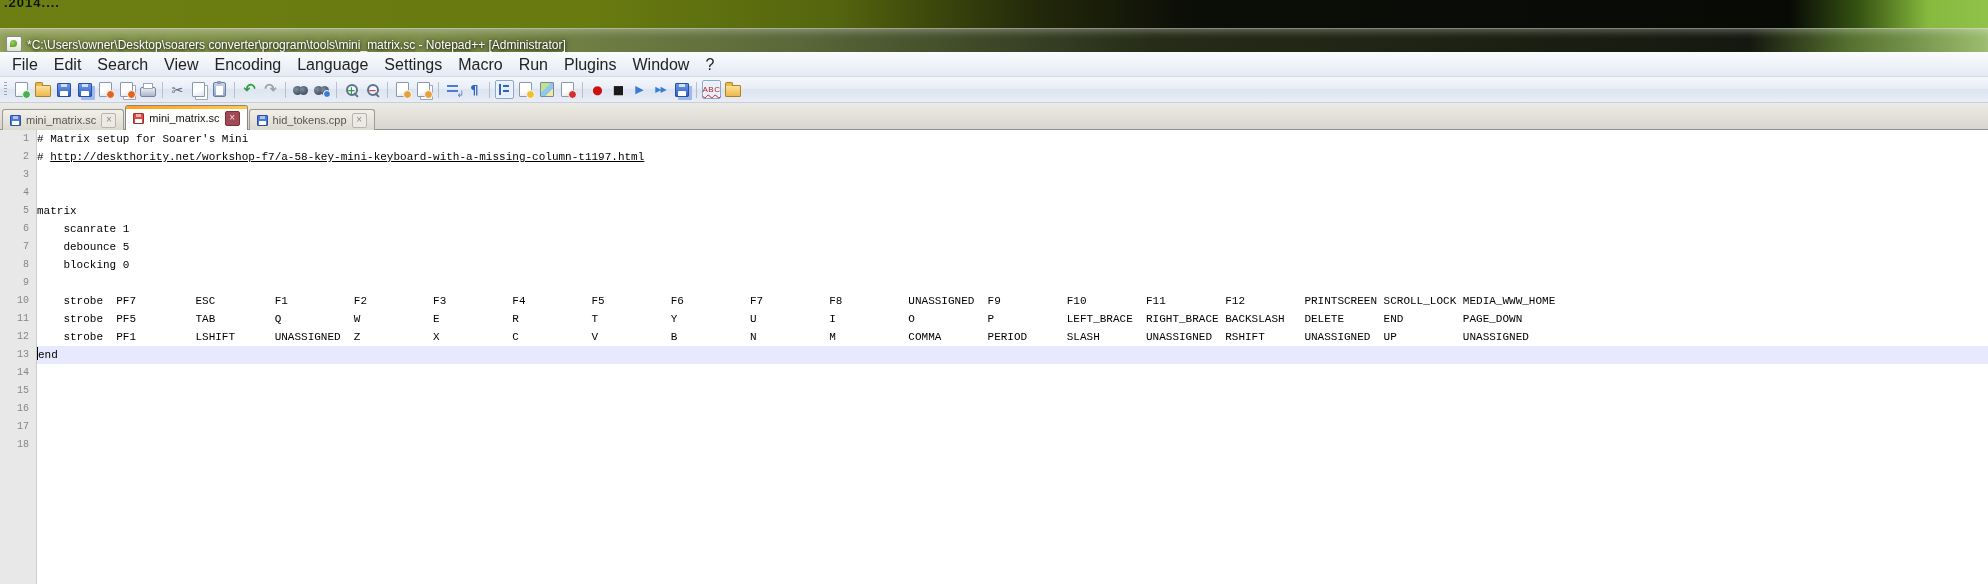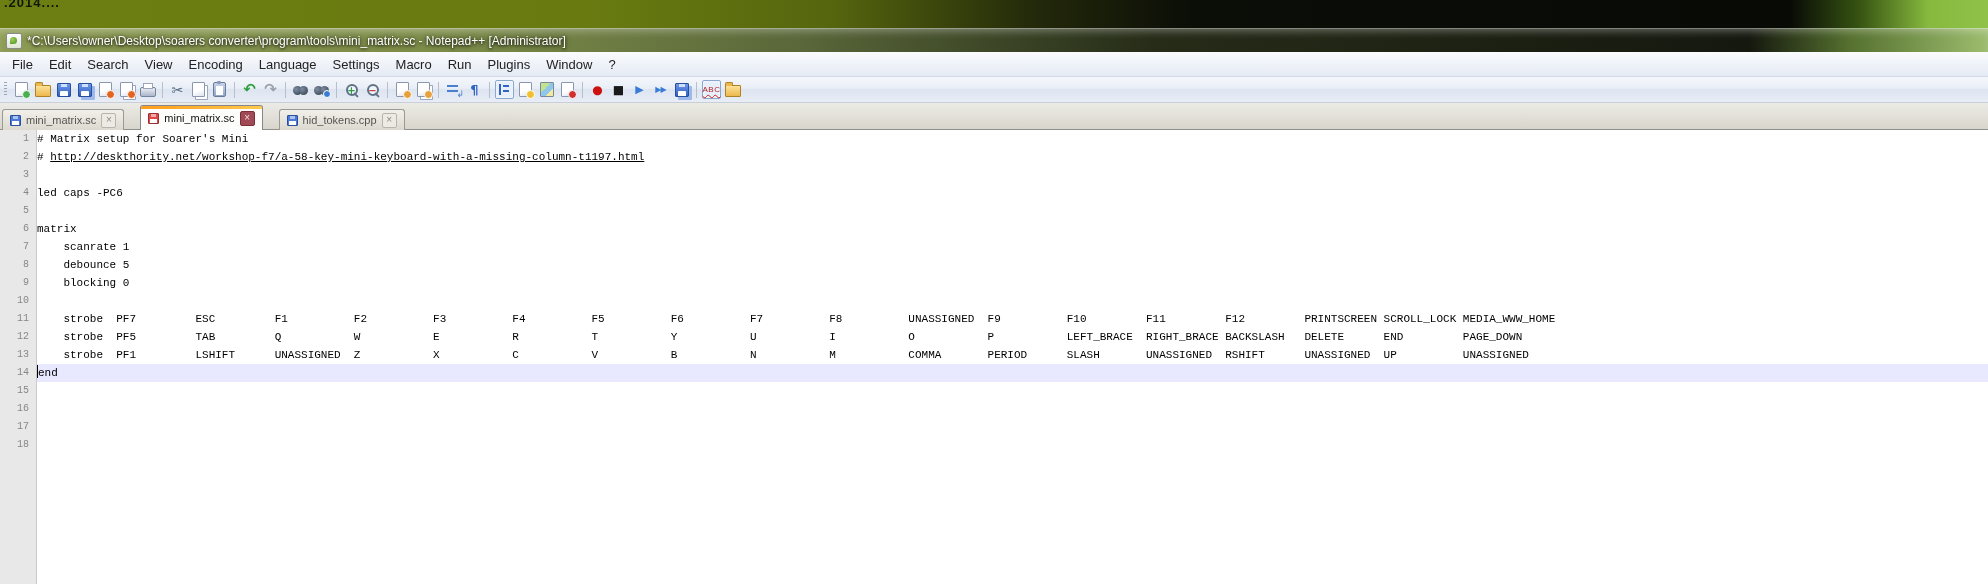--- a/index.html
+++ b/index.html
@@ -5,33 +5,33 @@
   html,body{margin:0;padding:0}
   body{width:1988px;height:584px;position:relative;overflow:hidden;
        background:#fff;font-family:"Liberation Sans",sans-serif;-webkit-font-smoothing:antialiased}
 
   
   .desktop{position:absolute;left:0;top:0;width:100%;height:28px;
     background:linear-gradient(90deg,#6d7f12 0%,#687a10 30%,#55650e 42%,#23290a 52%,#0b0d07 60%,#080a06 90%,#365312 93.5%,#87b93e 97%,#90c24a 100%);text-align:right;}
   .desktop .corner-txt{position:absolute;left:4px;top:-5px;font:bold 13px "Liberation Sans",sans-serif;color:#10180a;letter-spacing:1px}
 
   
-  .titlebar{position:absolute;left:0;top:28px;width:100%;height:24px;display:flex;align-items:center;
+  .titlebar{position:absolute;left:0;top:28px;width:100%;height:24px;display:flex;align-items:flex-end;
     background:linear-gradient(90deg,#8d9c54 0%,#7e8e4a 22%,#5a683a 40%,#262c18 58%,#15180f 88%,#55702f 93%,#9dbd6e 100%);
     border-top:1px solid rgba(255,255,255,.45);box-sizing:border-box;box-shadow:inset 0 6px 8px -4px rgba(255,255,255,.35)}
   .np-icon{width:14px;height:14px;margin:0 5px 0 6px;border-radius:2px;border:1px solid #8a8a8a;
     background:linear-gradient(#ffffff,#dfe6d2);position:relative;flex:none}
   .np-icon:after{content:"";position:absolute;left:3px;top:3px;width:7px;height:7px;border-radius:50% 50% 50% 0;
     background:radial-gradient(circle at 35% 35%,#9ad05a,#4c8f1f)}
   .title-text{font-size:12px;color:#fff;text-shadow:0 1px 3px rgba(0,0,0,.9),0 0 6px rgba(0,0,0,.6);white-space:nowrap}
 
   
   .menubar{position:absolute;left:0;top:52px;width:100%;height:25px;display:flex;align-items:center;
     background:linear-gradient(#fafbfd,#e4eaf4);border-bottom:1px solid #d4dae4;box-sizing:border-box;padding-left:4px}
-  .menu-item{padding:0 8px;font-size:13px;color:#222;line-height:25px;cursor:default}
+  .menu-item{padding:0 8px;font-size:16px;color:#222;line-height:25px;cursor:default}
 
   
   .toolbar{position:absolute;left:0;top:77px;width:100%;height:26px;display:flex;align-items:center;
     background:linear-gradient(#f4f7fb 0%,#e9eef7 45%,#dde5f1 50%,#e8edf6 100%);
     border-bottom:1px solid #c9cfd9;box-sizing:border-box;padding-left:3px}
   .grip{width:3px;height:15px;margin:0 4px 0 1px;
     background:repeating-linear-gradient(to bottom,#9aa6b6 0 1px,transparent 1px 3px)}
   .sep{width:1px;height:16px;background:#b6bfcc;margin:0 4px;flex:none}
   .tbi{width:19px;height:19px;display:inline-flex;align-items:center;justify-content:center;
        margin:0 1px;border-radius:2px;position:relative;flex:none;box-sizing:border-box}
@@ -86,21 +86,21 @@
   .k-map{width:12px;height:13px;border:1px solid #7a879d;border-radius:1px;
          background:linear-gradient(135deg,#bfe38f 0 40%,#8fc7ea 40% 70%,#f4e9a0 70%)}
 
   .k-abc{font:bold 8px "Liberation Sans",sans-serif;color:#b22222;
          text-decoration:underline wavy #cc2222 1px;text-underline-offset:2px;letter-spacing:.5px}
 
   
   .tabbar{position:absolute;left:0;top:103px;width:100%;height:27px;box-sizing:border-box;
     background:linear-gradient(#ecebe5,#d8d5cc);border-bottom:1px solid #8f8f8f;
     display:flex;align-items:flex-end;padding-left:2px}
-  .tab{display:inline-flex;align-items:center;gap:5px;padding:8px 7px;height:21px;margin-right:16px;
+  .tab{display:inline-flex;align-items:center;gap:5px;padding:8px 7px;height:21px;margin-right:1px;
     background:linear-gradient(#f2f0ea,#dcd9d0);border:1px solid #9a9a94;border-bottom:none;
     border-radius:3px 3px 0 0;box-sizing:border-box;position:relative;top:1px}
   .tab .tab-label{font-size:11px;color:#55554f;white-space:nowrap}
   .tab.active{height:25px;background:#fdfdfb;border-color:#87878a;z-index:2;overflow:hidden}
   .tab.active .tab-label{color:#111}
   .tab.active:before{content:"";position:absolute;top:0;left:0;right:0;height:3px;
     background:linear-gradient(90deg,#ff9d1c,#ffc94d)}
   .disk{width:11px;height:11px;border-radius:1px;position:relative;flex:none;
         background:#4a79d8;border:1px solid #2a4fa0;box-sizing:border-box}
   .disk:before{content:"";position:absolute;left:1px;right:1px;bottom:0;height:4px;background:#fff}
@@ -312,21 +312,20 @@
       <div class="ln">14</div>
       <div class="ln">15</div>
       <div class="ln">16</div>
       <div class="ln">17</div>
       <div class="ln">18</div>
     </div>
   <div class="code">
       <div class="line"># Matrix <span class="sq">setup</span> for Soarer's Mini</div>
       <div class="line"># <span class="lnk">http://deskthority.net/workshop-f7/a-58-key-mini-keyboard-with-a-missing-column-t1197.html</span></div>
       <div class="line"></div>
-      <div class="line">led caps -PC6</div>
       <div class="line"></div>
       <div class="line">matrix</div>
       <div class="line">    <span class="sq">scanrate</span> 1</div>
       <div class="line">    <span class="sq">debounce</span> 5</div>
       <div class="line">    blocking 0</div>
       <div class="line"></div>
       <div class="line">    strobe  PF7         ESC         F1          F2          F3          F4          F5          F6          F7          F8          UNASSIGNED  F9          F10         F11         F12         PRINTSCREEN SCROLL_LOCK MEDIA_WWW_HOME</div>
       <div class="line">    strobe  PF5         TAB         Q           W           E           R           T           Y           U           I           O           P           LEFT_BRACE  RIGHT_BRACE BACKSLASH   DELETE      END         PAGE_DOWN</div>
       <div class="line">    strobe  PF1         LSHIFT      UNASSIGNED  Z           X           C           V           B           N           M           COMMA       PERIOD      SLASH       UNASSIGNED  RSHIFT      UNASSIGNED  UP          UNASSIGNED</div>
       <div class="line current"><span class="caret"></span>end</div>

